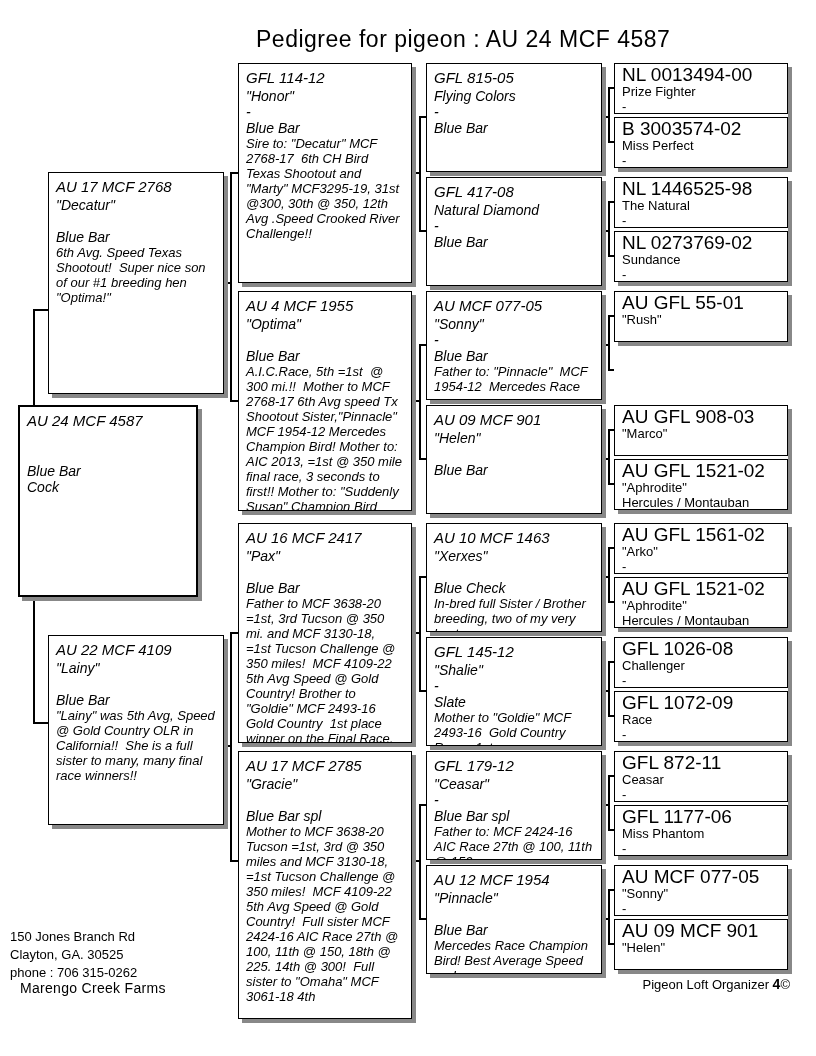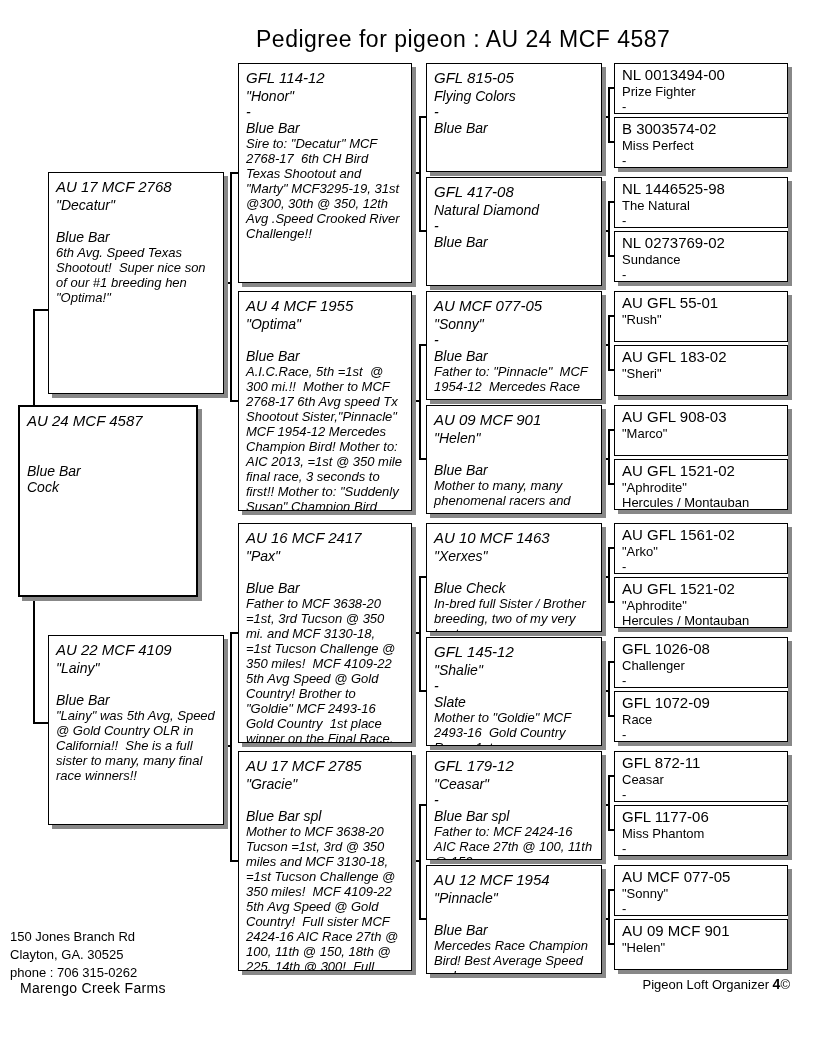--- a/index.html
+++ b/index.html
@@ -23,21 +23,21 @@
   .bid   { font-size:15px; line-height:20px; white-space:nowrap; }
   .bln   { font-size:14px; line-height:16px; min-height:16px; white-space:nowrap; }
   .bnotes{ font-size:13px; line-height:15px; white-space:pre-wrap; }
   
   .pair { position:absolute; width:174px; box-shadow:4px 4px 0 #888; }
   .sbox {
     height:51px; background:#fff; border:1px solid #000; box-sizing:border-box;
     padding:2px 5px 0 7px; overflow:hidden;
   }
   .sbox.second { margin-top:3px; }
-  .sid { font-size:15px; line-height:18px; white-space:nowrap; }
+  .sid { font-size:19px; line-height:18px; white-space:nowrap; }
   .snm { font-size:13px; line-height:15px; min-height:15px; white-space:nowrap; }
   
   .addr { position:absolute; left:10px; top:928px; font-size:13px; line-height:18px; }
   .farm { position:absolute; left:20px; top:980px; font-size:14px; font-weight:normal; letter-spacing:0.3px; }
   .appcredit { position:absolute; left:600px; top:976px; width:190px; font-size:13px; text-align:right; }
   .appcredit b { font-size:14px; }
 </style>
 </head>
 <body>
 
@@ -144,21 +144,21 @@
     <div class="bln">Blue Bar</div>
     <div class="bnotes">A.I.C.Race, 5th =1st  @ 300 mi.!!  Mother to MCF 2768-17 6th Avg speed Tx Shootout Sister,"Pinnacle" MCF 1954-12 Mercedes Champion Bird! Mother to: AIC 2013, =1st @ 350 mile final race, 3 seconds to first!! Mother to: "Suddenly Susan" Champion Bird Winners Cup 2015!  Mother to</div>
   </div>
   <div class="box" style="left:238px;top:523px;width:174px;height:220px">
     <div class="bid">AU 16 MCF 2417</div>
     <div class="bln">"Pax"</div>
     <div class="bln"></div>
     <div class="bln">Blue Bar</div>
     <div class="bnotes">Father to MCF 3638-20 =1st, 3rd Tucson @ 350 mi. and MCF 3130-18,  =1st Tucson Challenge @ 350 miles!  MCF 4109-22 5th Avg Speed @ Gold Country! Brother to "Goldie" MCF 2493-16  Gold Country  1st place winner on the Final Race, 334miles!!!</div>
   </div>
-  <div class="box" style="left:238px;top:751px;width:174px;height:220px">
+  <div class="box" style="left:238px;top:751px;width:174px;height:268px">
     <div class="bid">AU 17 MCF 2785</div>
     <div class="bln">"Gracie"</div>
     <div class="bln"></div>
     <div class="bln">Blue Bar spl</div>
     <div class="bnotes">Mother to MCF 3638-20 Tucson =1st, 3rd @ 350 miles and MCF 3130-18,  =1st Tucson Challenge @ 350 miles!  MCF 4109-22 5th Avg Speed @ Gold Country!  Full sister MCF 2424-16 AIC Race 27th @ 100, 11th @ 150, 18th @ 225. 14th @ 300!  Full sister to "Omaha" MCF 3061-18 4th</div>
   </div>
 
   <div class="box" style="left:426px;top:63px;width:176px;height:109px">
     <div class="bid">GFL 815-05</div>
     <div class="bln">Flying Colors</div>
@@ -178,21 +178,20 @@
     <div class="bln">"Sonny"</div>
     <div class="bln">-</div>
     <div class="bln">Blue Bar</div>
     <div class="bnotes">Father to: "Pinnacle"  MCF 1954-12  Mercedes Race</div>
   </div>
   <div class="box" style="left:426px;top:405px;width:176px;height:109px">
     <div class="bid">AU 09 MCF 901</div>
     <div class="bln">"Helen"</div>
     <div class="bln"></div>
     <div class="bln">Blue Bar</div>
-    <div class="bnotes">Mother to many, many phenomenal racers and</div>
   </div>
   <div class="box" style="left:426px;top:523px;width:176px;height:109px">
     <div class="bid">AU 10 MCF 1463</div>
     <div class="bln">"Xerxes"</div>
     <div class="bln"></div>
     <div class="bln">Blue Check</div>
     <div class="bnotes">In-bred full Sister / Brother breeding, two of my very best.</div>
   </div>
   <div class="box" style="left:426px;top:637px;width:176px;height:109px">
     <div class="bid">GFL 145-12</div>
@@ -237,25 +236,20 @@
     <div class="sbox second">
       <div class="sid">NL 0273769-02</div>
       <div class="snm">Sundance</div>
       <div class="snm">-</div>
     </div>
   </div>
   <div class="pair" style="left:614px;top:291px">
     <div class="sbox">
       <div class="sid">AU GFL 55-01</div>
       <div class="snm">"Rush"</div>
-      <div class="snm"></div>
-    </div>
-    <div class="sbox second">
-      <div class="sid">AU GFL 183-02</div>
-      <div class="snm">"Sheri"</div>
       <div class="snm"></div>
     </div>
   </div>
   <div class="pair" style="left:614px;top:405px">
     <div class="sbox">
       <div class="sid">AU GFL 908-03</div>
       <div class="snm">"Marco"</div>
       <div class="snm"></div>
     </div>
     <div class="sbox second">

